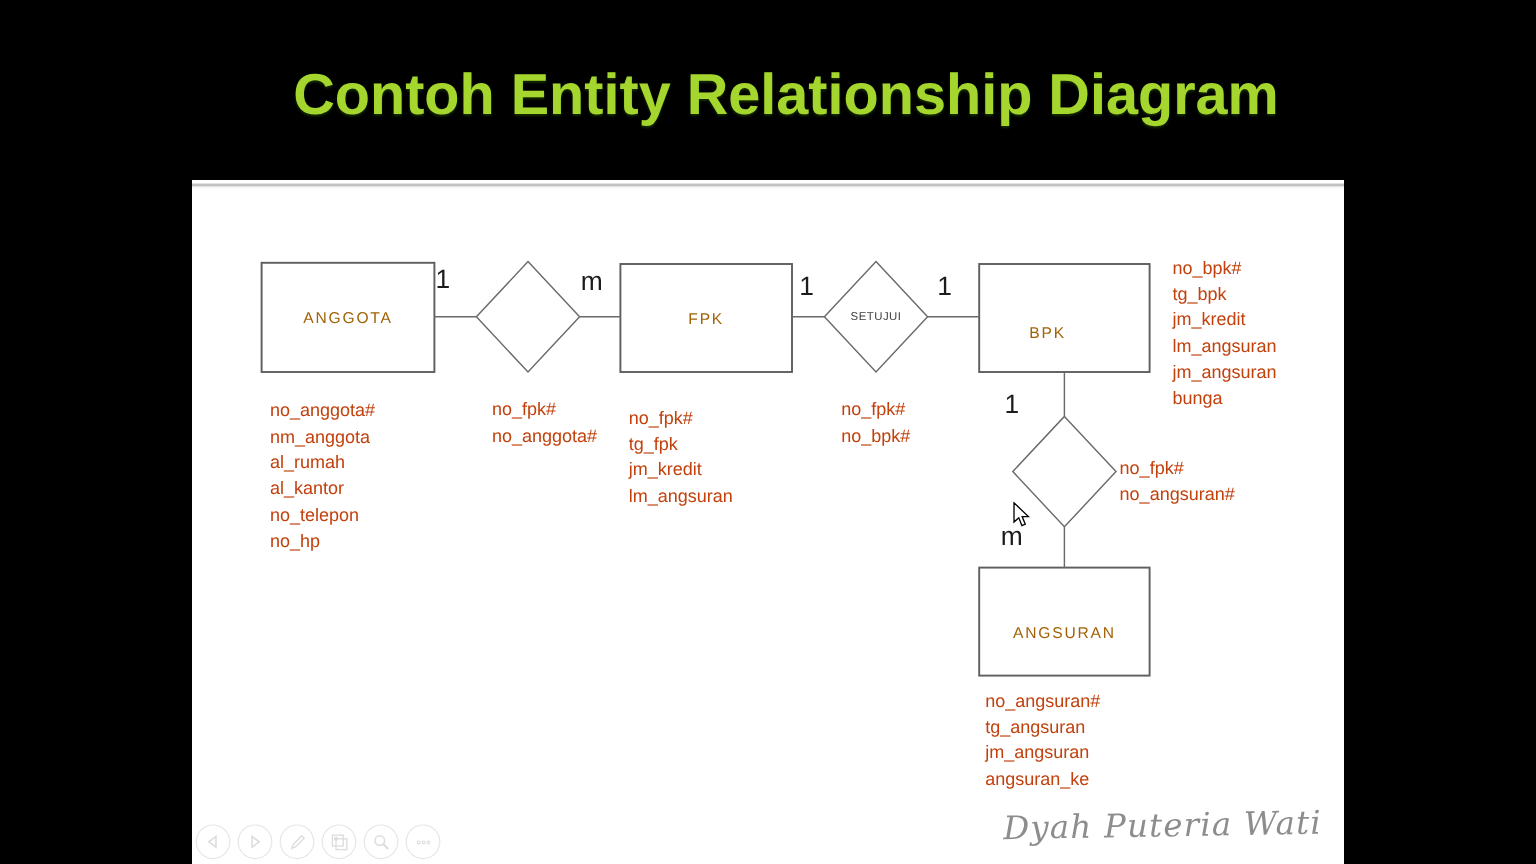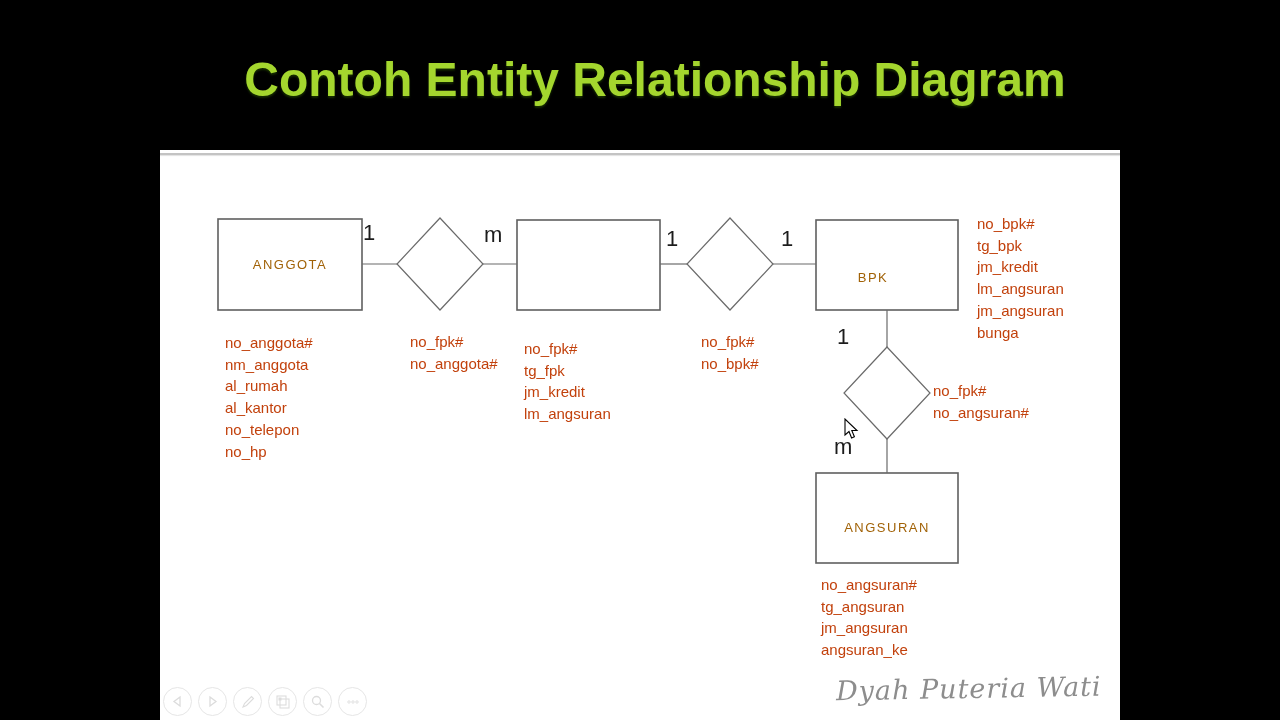--- a/index.html
+++ b/index.html
@@ -76,23 +76,25 @@
         <line x1="202" y1="114" x2="237" y2="114"></line>
         <line x1="323" y1="114" x2="357" y2="114"></line>
         <line x1="500" y1="114" x2="527" y2="114"></line>
         <line x1="613" y1="114" x2="656" y2="114"></line>
         <line x1="727" y1="160" x2="727" y2="197"></line>
         <line x1="727" y1="289" x2="727" y2="323"></line>
       </g>
     </svg>
 
     <div class="ent-label" style="left:58px;top:69px;width:144px;height:91px">ANGGOTA</div>
+    <div class="ent-label" style="left:357px;top:70px;width:143px;height:90px">FPK</div>
     <div class="ent-label" style="left:656px;top:82px;width:114px;height:90px">BPK</div>
     <div class="ent-label" style="left:656px;top:323px;width:142px;height:109px">ANGSURAN</div>
 
+    <div class="rel-label" style="left:527px;top:69px;width:86px;height:91px">SETUJUI</div>
 
     <div class="card" style="left:203px;top:70px">1</div>
     <div class="card" style="left:324px;top:72px">m</div>
     <div class="card" style="left:506px;top:76px">1</div>
     <div class="card" style="left:621px;top:76px">1</div>
     <div class="card" style="left:677px;top:174px">1</div>
     <div class="card" style="left:674px;top:284px">m</div>
 
     <div class="attrs" style="left:65px;top:182px">
       <div>no_anggota#</div>

